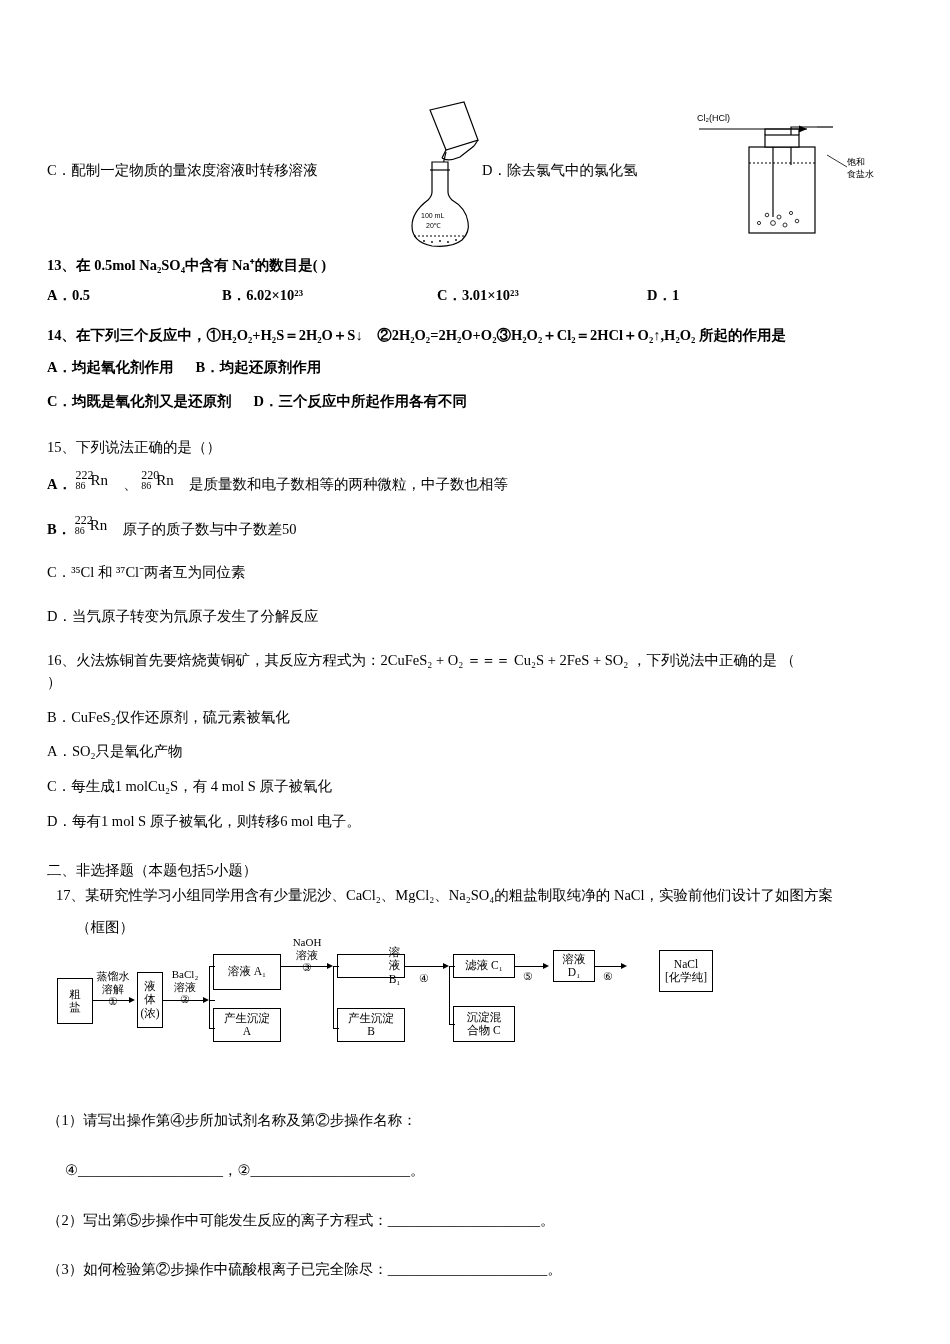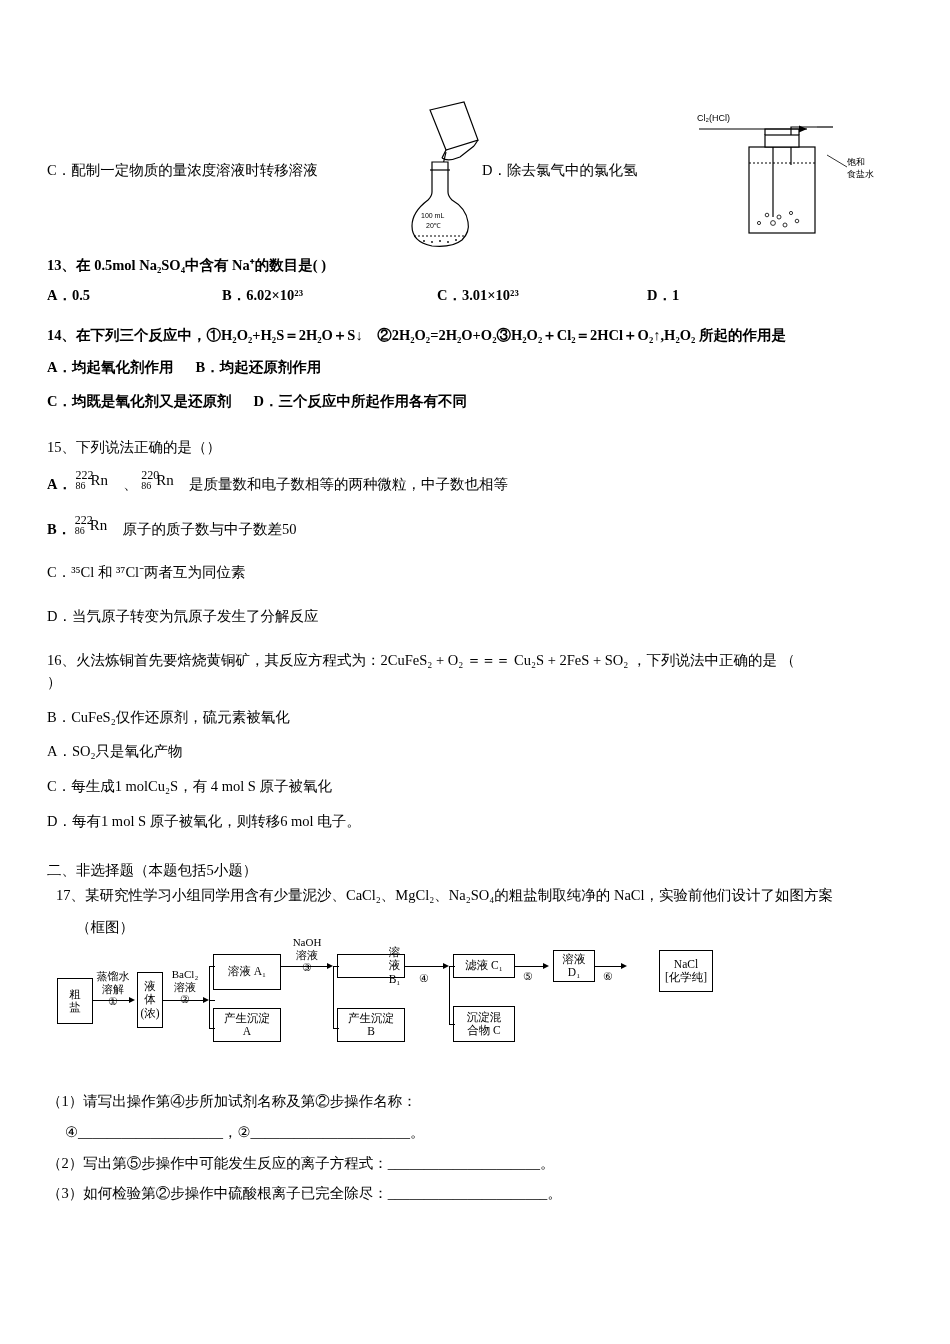--- a/index.html
+++ b/index.html
@@ -91,21 +91,21 @@
   #flow .arrowr {
     position: absolute;
     width: 0; height: 0;
     border-top: 3.5px solid transparent;
     border-bottom: 3.5px solid transparent;
     border-left: 6px solid #000;
   }
 
   
   #tail { left: 47px; top: 1082px; width: 880px; }
-  #tail .row { margin-top: 9px; }
+  #tail .row { margin-top: 28px; }
   #tail .indent { margin-left: 18px; }
 </style>
 </head>
 <body>
 
 <div class="page">
 
   <div class="blk" id="q12-row">
     <span id="opt-c-12">C．配制一定物质的量浓度溶液时转移溶液</span>
     <span id="opt-d-12">D．除去氯气中的氯化氢</span>

